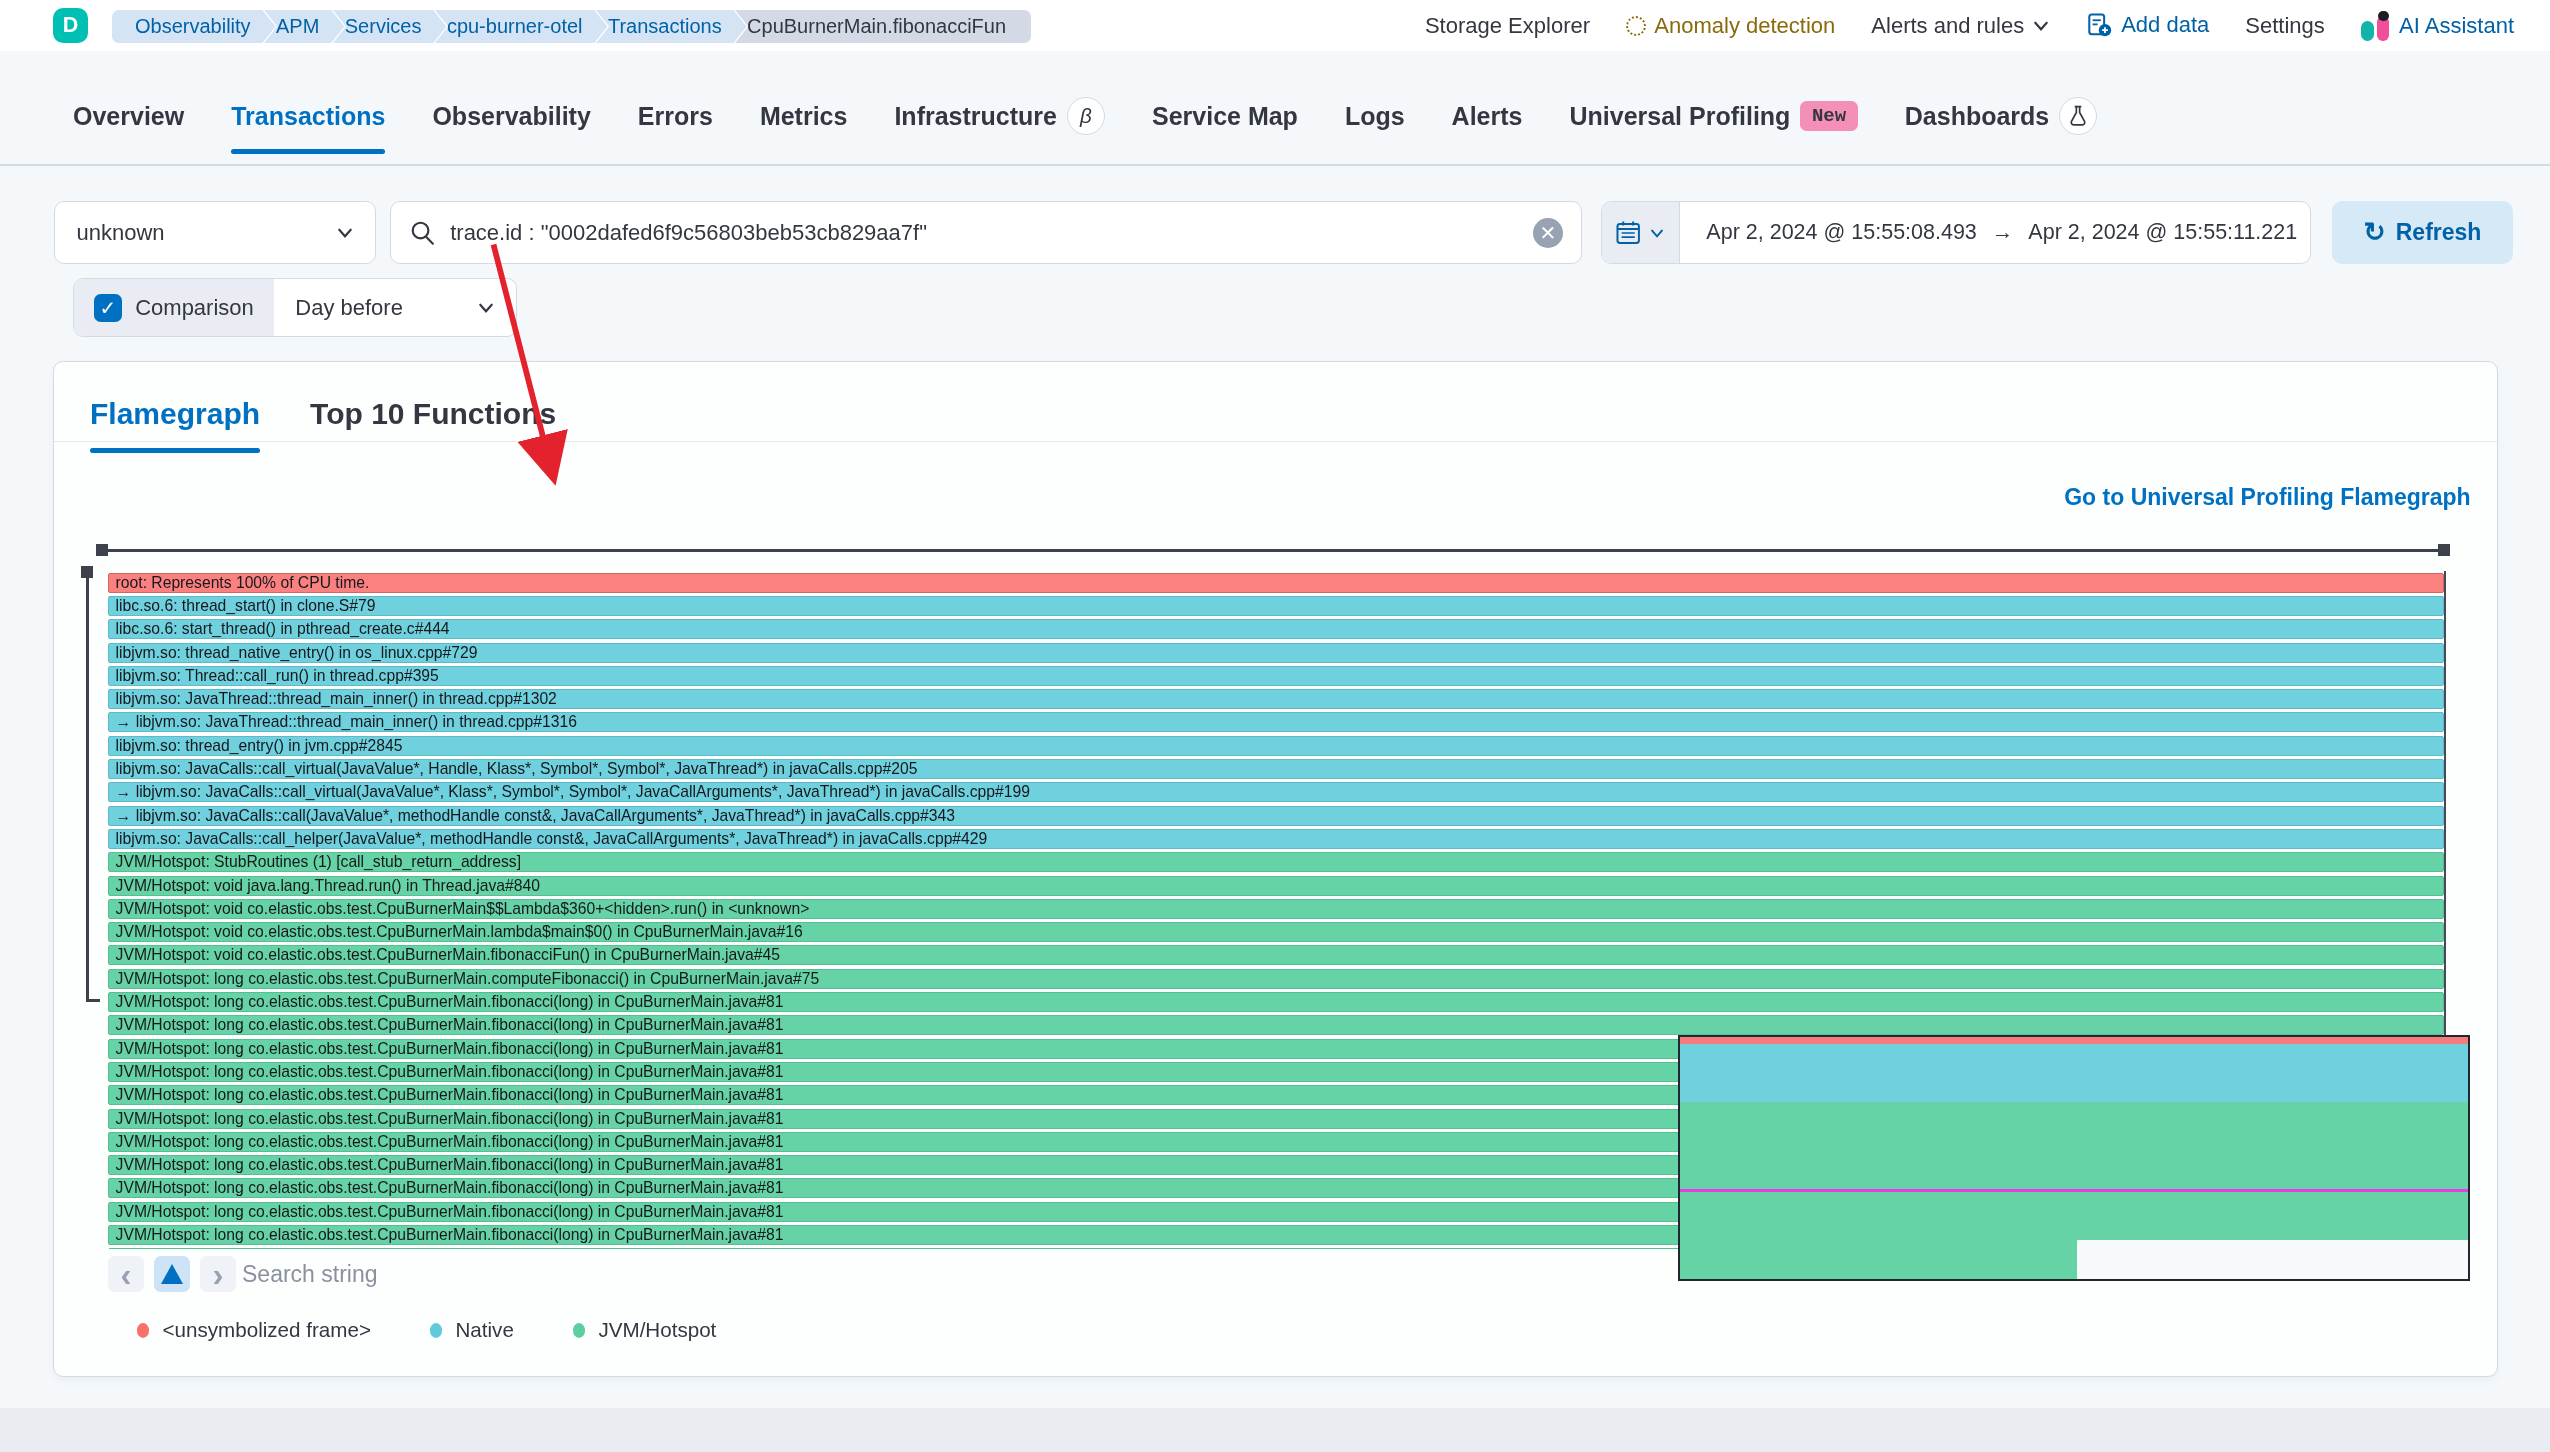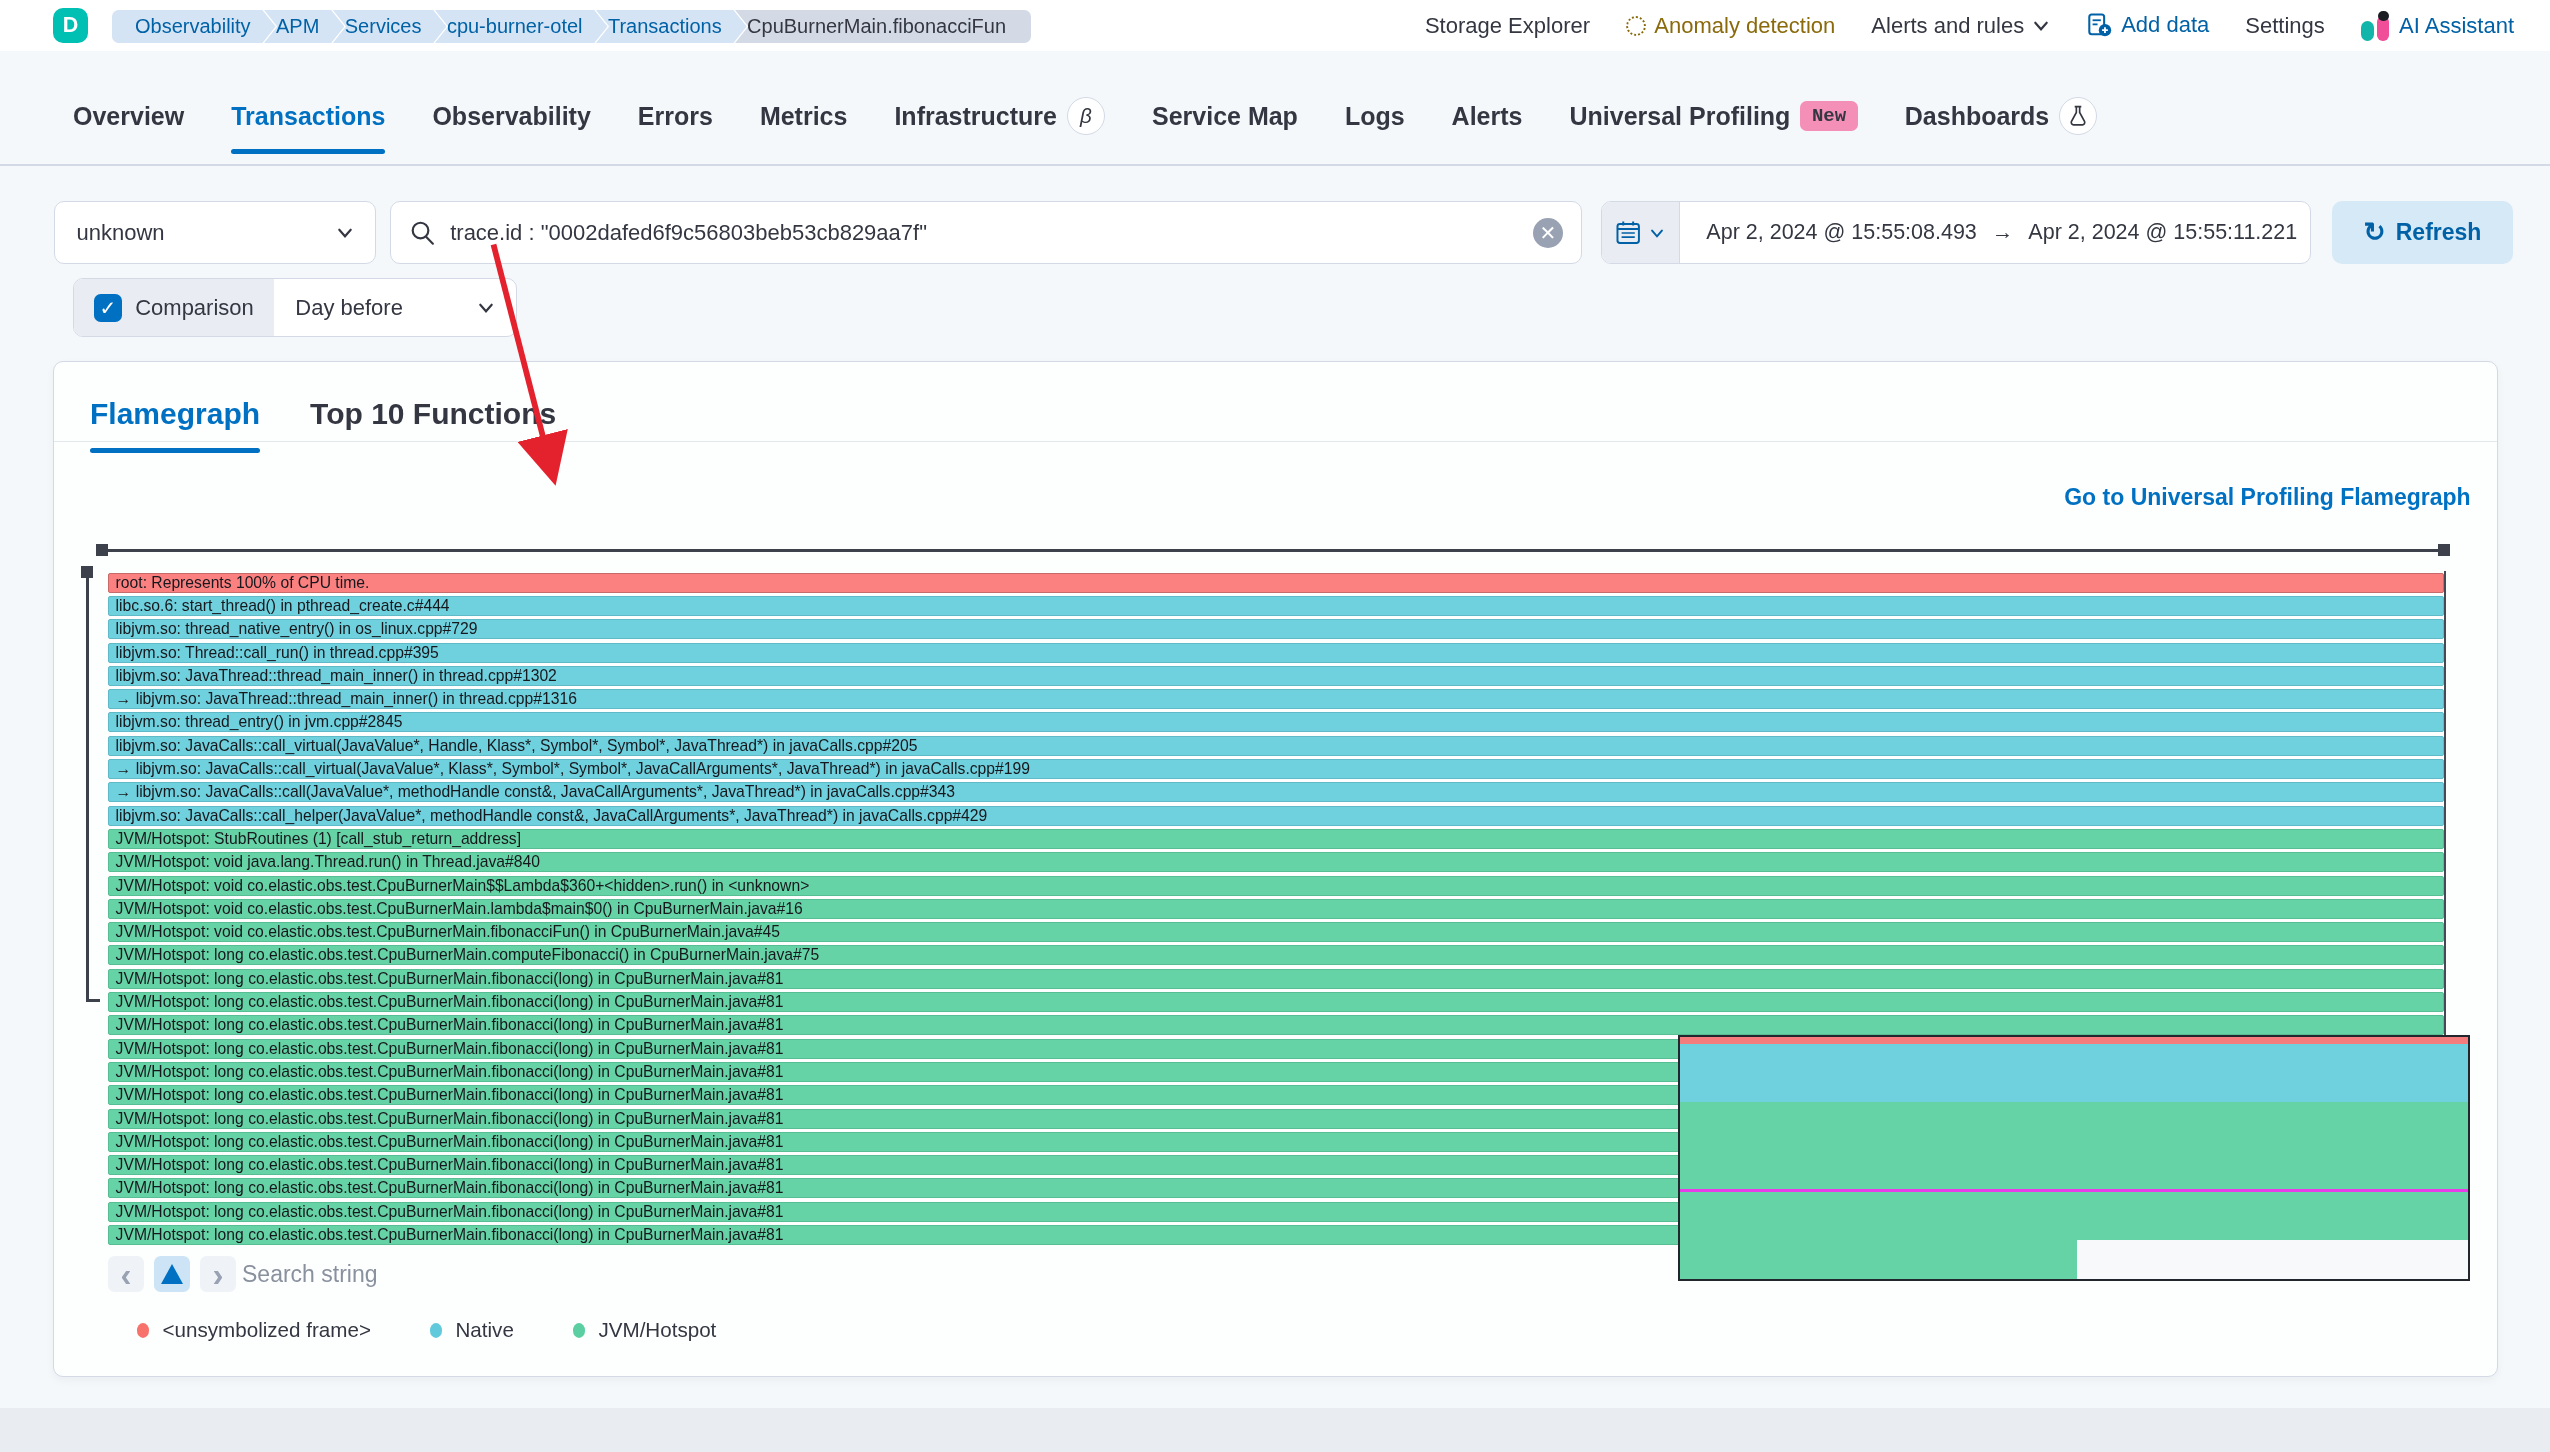--- a/index.html
+++ b/index.html
@@ -281,20 +281,21 @@
     <div class="handle" style="left:42px; top:182px;"></div>
     <div class="handle" style="left:2384px; top:182px;"></div>
 
     <div id="bracket-top"></div>
     <div id="bracket-v"></div>
     <div id="bracket-bot"></div>
 
     <div id="flame-clip">
       <div style="padding-top:1.7px;">
           <div class="frow unsymbolized">root: Represents 100% of CPU time.</div>
+          <div class="frow native">libc.so.6: thread_start() in clone.S#79</div>
           <div class="frow native">libc.so.6: start_thread() in pthread_create.c#444</div>
           <div class="frow native">libjvm.so: thread_native_entry() in os_linux.cpp#729</div>
           <div class="frow native">libjvm.so: Thread::call_run() in thread.cpp#395</div>
           <div class="frow native">libjvm.so: JavaThread::thread_main_inner() in thread.cpp#1302</div>
           <div class="frow native">→ libjvm.so: JavaThread::thread_main_inner() in thread.cpp#1316</div>
           <div class="frow native">libjvm.so: thread_entry() in jvm.cpp#2845</div>
           <div class="frow native">libjvm.so: JavaCalls::call_virtual(JavaValue*, Handle, Klass*, Symbol*, Symbol*, JavaThread*) in javaCalls.cpp#205</div>
           <div class="frow native">→ libjvm.so: JavaCalls::call_virtual(JavaValue*, Klass*, Symbol*, Symbol*, JavaCallArguments*, JavaThread*) in javaCalls.cpp#199</div>
           <div class="frow native">→ libjvm.so: JavaCalls::call(JavaValue*, methodHandle const&amp;, JavaCallArguments*, JavaThread*) in javaCalls.cpp#343</div>
           <div class="frow native">libjvm.so: JavaCalls::call_helper(JavaValue*, methodHandle const&amp;, JavaCallArguments*, JavaThread*) in javaCalls.cpp#429</div>

